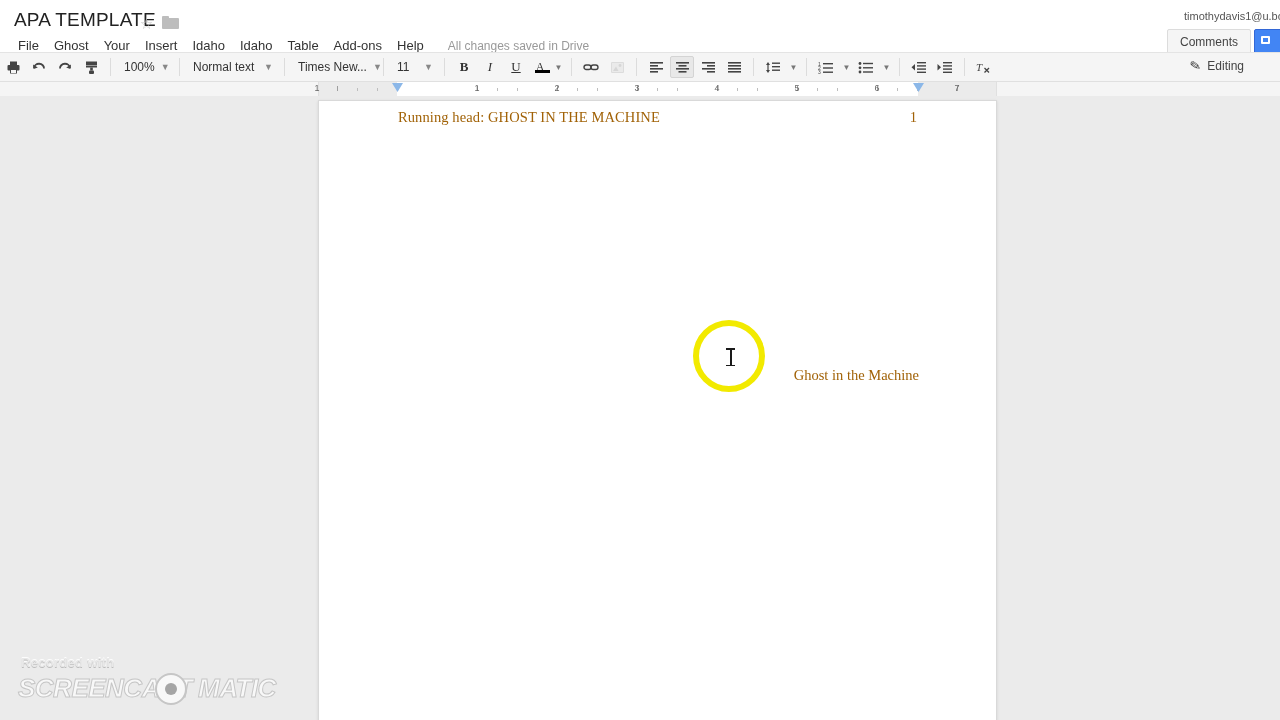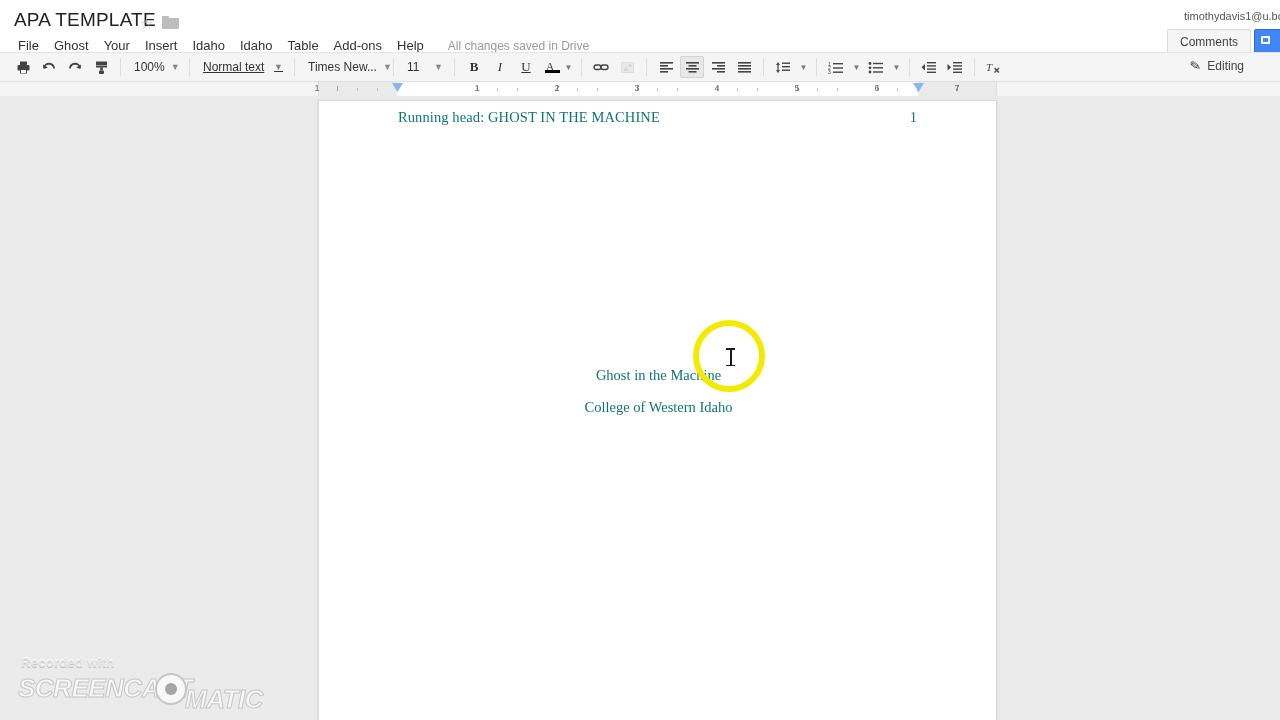--- a/index.html
+++ b/index.html
@@ -59,39 +59,39 @@
   }
   .share-btn .lock {
     position: absolute; left: 6px; top: 6px; width: 9px; height: 8px;
     border: 2px solid #ffffff; border-radius: 1px;
   }
 
   
   .toolbar {
     position: absolute; left: 0; top: 52px; width: 1280px; height: 30px;
     background: #f5f5f5; border-top: 1px solid #e4e4e4; border-bottom: 1px solid #e0e0e0;
-    display: flex; align-items: center; padding-left: 10px;
+    display: flex; align-items: center; 
   }
   .tb-btn {
     width: 24px; height: 22px; margin: 0 1px;
     display: flex; align-items: center; justify-content: center;
     border: 1px solid transparent; border-radius: 2px;
     font-size: 13px; color: #333; position: relative;
   }
   .tb-btn.active { background: #e8e8e8; border-color: #d4d4d4; }
   .tb-btn.disabled { opacity: .35; }
   .tb-sep { width: 1px; height: 18px; background: #dcdcdc; margin: 0 6px; }
   .tb-combo {
     height: 22px; display: flex; align-items: center; justify-content: space-between;
     font-size: 12px; color: #333; padding: 0 4px 0 6px;
     border: 1px solid transparent; border-radius: 2px; white-space: nowrap;
   }
   .tb-combo .caret { color: #888; font-size: 9px; margin-left: 6px; }
   .tb-zoom { width: 56px; }
-  .tb-style { width: 92px; text-decoration: underline; }
+  .tb-style { width: 92px; }
   .tb-font  { width: 86px; }
   .tb-size  { width: 48px; }
   .caret-sm { color: #777; font-size: 8px; margin-left: 1px; }
 
   .mode-indicator {
     position: absolute; right: 36px; top: 5px;
     display: flex; align-items: center; font-size: 12px; color: #444;
   }
   .pencil-icon { margin-right: 6px; font-size: 13px; color: #333; transform: rotate(-10deg); }
 
@@ -124,32 +124,32 @@
     background: #ebebeb; overflow: hidden;
   }
   .page {
     position: absolute; left: 318px; top: 4px; width: 679px; height: 880px;
     background: #ffffff; border: 1px solid #d9d9d9;
     box-shadow: 0 1px 3px rgba(0,0,0,.10);
   }
   .page-inner {
     position: absolute; left: 79px; top: 8px; width: 521px;
     font-family: "Liberation Serif", "DejaVu Serif", serif;
-    font-size: 15px; color: #0f766e;
+    font-size: 15px; color: #a16207;
   }
   .running-head {
     display: flex; justify-content: space-between; align-items: baseline;
     font-size: 14.5px; letter-spacing: .1px;
   }
   .rh-left { white-space: nowrap; }
   .rh-page { padding-right: 2px; }
   .title-block {
     margin-top: 233px; text-align: center; line-height: 32px; font-size: 14.5px;
   }
-  .title-block div { white-space: nowrap; }
+  .title-block div { white-space: nowrap; text-align: right; }
 
   
   .cursor-ring {
     position: absolute; left: 693px; top: 320px;
     width: 72px; height: 72px; border-radius: 50%;
     border: 6px solid #f2ea00; background: transparent;
     pointer-events: none;
   }
   .ibeam {
     position: absolute; left: 726px; top: 347px;
@@ -178,21 +178,21 @@
   }
   .wm-o {
     position: absolute; left: 137px; top: 18px;
     width: 32px; height: 32px; border-radius: 50%;
     background: #fafafa; border: 2px solid #c2c2c2;
   }
   .wm-o::after {
     content: ""; position: absolute; left: 8px; top: 8px;
     width: 12px; height: 12px; border-radius: 50%; background: #9e9e9e;
   }
-  .wm-part2 { position: absolute; left: 167px; top: 18px; margin-top: 11px; }
+  .wm-part2 { position: absolute; left: 180px; top: 18px; }
 
   svg { display: block; }
 </style>
 </head>
 <body>
 
 <div class="topbar">
 
   <div class="doc-title">APA TEMPLATE</div>
 
@@ -485,21 +485,20 @@
   <div class="page">
     <div class="page-inner">
 
       <div class="running-head">
         <span class="rh-left">Running head: GHOST IN THE MACHINE</span>
         <span class="rh-page">1</span>
       </div>
 
       <div class="title-block">
         <div>Ghost in the Machine</div>
-        <div>College of Western Idaho</div>
       </div>
 
     </div>
   </div>
 </div>
 
 <div class="cursor-ring"></div>
 <div class="ibeam">
   <div class="top"></div>
     <div class="stem"></div>

